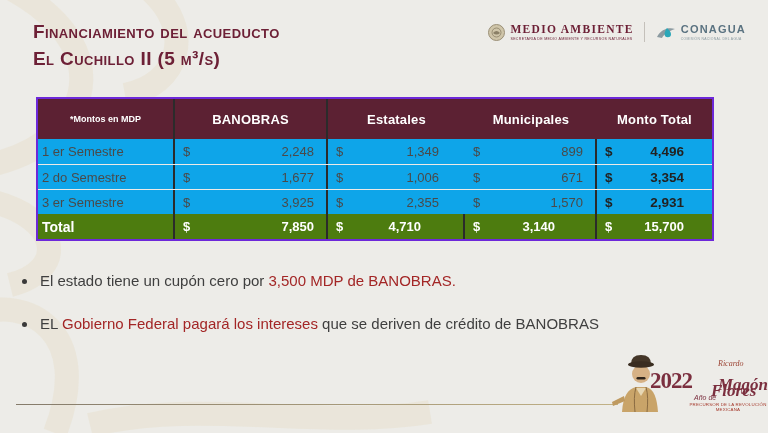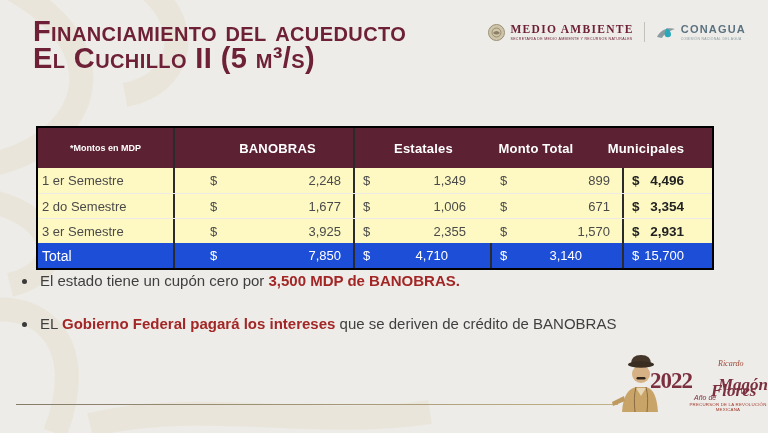--- a/index.html
+++ b/index.html
@@ -6,44 +6,44 @@
   *{box-sizing:border-box;}
   .slide{
     position:relative;width:768px;height:433px;background:#edece8;overflow:hidden;
     font-family:"Liberation Sans",sans-serif;
   }
   .wm{position:absolute;left:0;top:0;z-index:0;}
   .layer{position:absolute;z-index:1;}
 
   
   .title{left:33px;top:18px;color:#6d2036;font-weight:800;
-         font-size:29px;line-height:27px;font-variant:small-caps;letter-spacing:.4px;}
+         font-size:19px;line-height:27px;font-variant:small-caps;letter-spacing:.4px;}
 
   
   .logos{right:22px;top:22px;display:flex;align-items:center;gap:10px;}
   .ma{display:flex;align-items:center;gap:5px;}
   .ma-name{font-family:"Liberation Serif",serif;font-weight:700;font-size:11.5px;
            color:#6d2036;letter-spacing:1.3px;text-align:center;}
   .ma-sub{font-size:3.6px;color:#6d2036;letter-spacing:.3px;margin-top:1.5px;}
   .logo-divider{width:1px;height:20px;background:#c4c0ba;}
   .cn{display:flex;align-items:center;gap:4px;}
   .cn-name{font-weight:700;font-size:11px;color:#5a7280;letter-spacing:1.2px;}
   .cn-sub{font-size:3.4px;color:#8a9aa0;letter-spacing:.3px;margin-top:1.5px;}
 
   
-  .fin-table{left:36px;top:126px;width:678px;border:2px solid #000000;background:#fcfbfa;}
+  .fin-table{left:36px;top:97px;width:678px;border:2px solid #6d28d9;background:#fcfbfa;}
   .trow{display:flex;width:100%;}
   .thead{background:#5c2133;color:#fff;height:40px;align-items:center;}
-  .brow{height:25px;align-items:center;color:#4a4a4a;font-size:13px;background:#fef9c3;}
+  .brow{height:25px;align-items:center;color:#4a4a4a;font-size:13px;background:#0ea5e9;}
   .brow + .brow{border-top:1px solid #eceae7;}
-  .total{background:#1d4ed8;color:#fff;height:25px;align-items:center;
-         font-weight:400;font-size:13px;}
+  .total{background:#4d7c0f;color:#fff;height:25px;align-items:center;
+         font-weight:700;font-size:13px;}
   .cell{height:100%;display:flex;align-items:center;}
   .c1{width:137px;}
-  .c2{width:153px;margin-left:27px;}
+  .c2{width:153px;}
   .c3{width:137px;}
   .c4{width:132px;}
   .c5{flex:1;}
   .bR{border-right:2px solid #2b2b2b;}
   .hnote{justify-content:center;font-size:9px;font-weight:700;}
   .hcol{justify-content:center;font-weight:700;font-size:13px;letter-spacing:.2px;}
   .label{padding-left:4px;}
   .vcell{justify-content:space-between;}
   .cur{padding-left:8px;}
   .val{padding-right:12px;}
@@ -53,21 +53,21 @@
   .brow .c5{font-weight:700;color:#222;font-size:13.5px;}
   .total .label{font-size:14px;}
   .total .c3 .val{padding-right:42px;}
   .total .c4 .val{padding-right:40px;}
   .total .c5{color:#fff;}
 
   
   .bullets{left:22px;top:271px;width:730px;}
   .bullet{display:flex;margin-bottom:23px;font-size:15px;color:#3f3f3f;line-height:20px;}
   .dot{width:5px;height:5px;border-radius:50%;background:#3a3a3a;margin:8px 13px 0 0;flex:none;}
-  .hl{font-weight:700;color:#a32626;}
+  .hl{font-weight:400;color:#a32626;}
 
   
   .footer-line{left:16px;top:404px;width:602px;height:1px;
                background:linear-gradient(to right,#857b6b,#c2b286);}
   .magon{left:600px;top:352px;width:168px;height:72px;}
   .magon *{position:absolute;}
   .y2022{left:50px;top:16px;font-family:"Liberation Serif",serif;font-weight:700;
          font-size:23px;color:#7b2f3f;letter-spacing:-1px;}
   .anode{left:94px;top:42px;font-size:7px;font-style:italic;color:#7b2f3f;}
   .ricardo{left:118px;top:7px;font-family:"Liberation Serif",serif;font-style:italic;
@@ -124,22 +124,22 @@
       </div>
     </div>
   </div>
 
   <div class="layer fin-table">
 
     <div class="trow thead">
       <div class="cell c1 hnote bR">*Montos en MDP</div>
       <div class="cell c2 hcol bR">BANOBRAS</div>
       <div class="cell c3 hcol">Estatales</div>
+      <div class="cell c4 hcol">Municipales</div>
       <div class="cell c5 hcol">Monto Total</div>
-      <div class="cell c4 hcol">Municipales</div>
     </div>
 
     <div class="trow brow">
       <div class="cell c1 label bR">1 er Semestre</div>
       <div class="cell c2 vcell bR">
         <span class="cur">$</span>
         <span class="val">2,248</span>
       </div>
       <div class="cell c3 vcell">
         <span class="cur">$</span>

